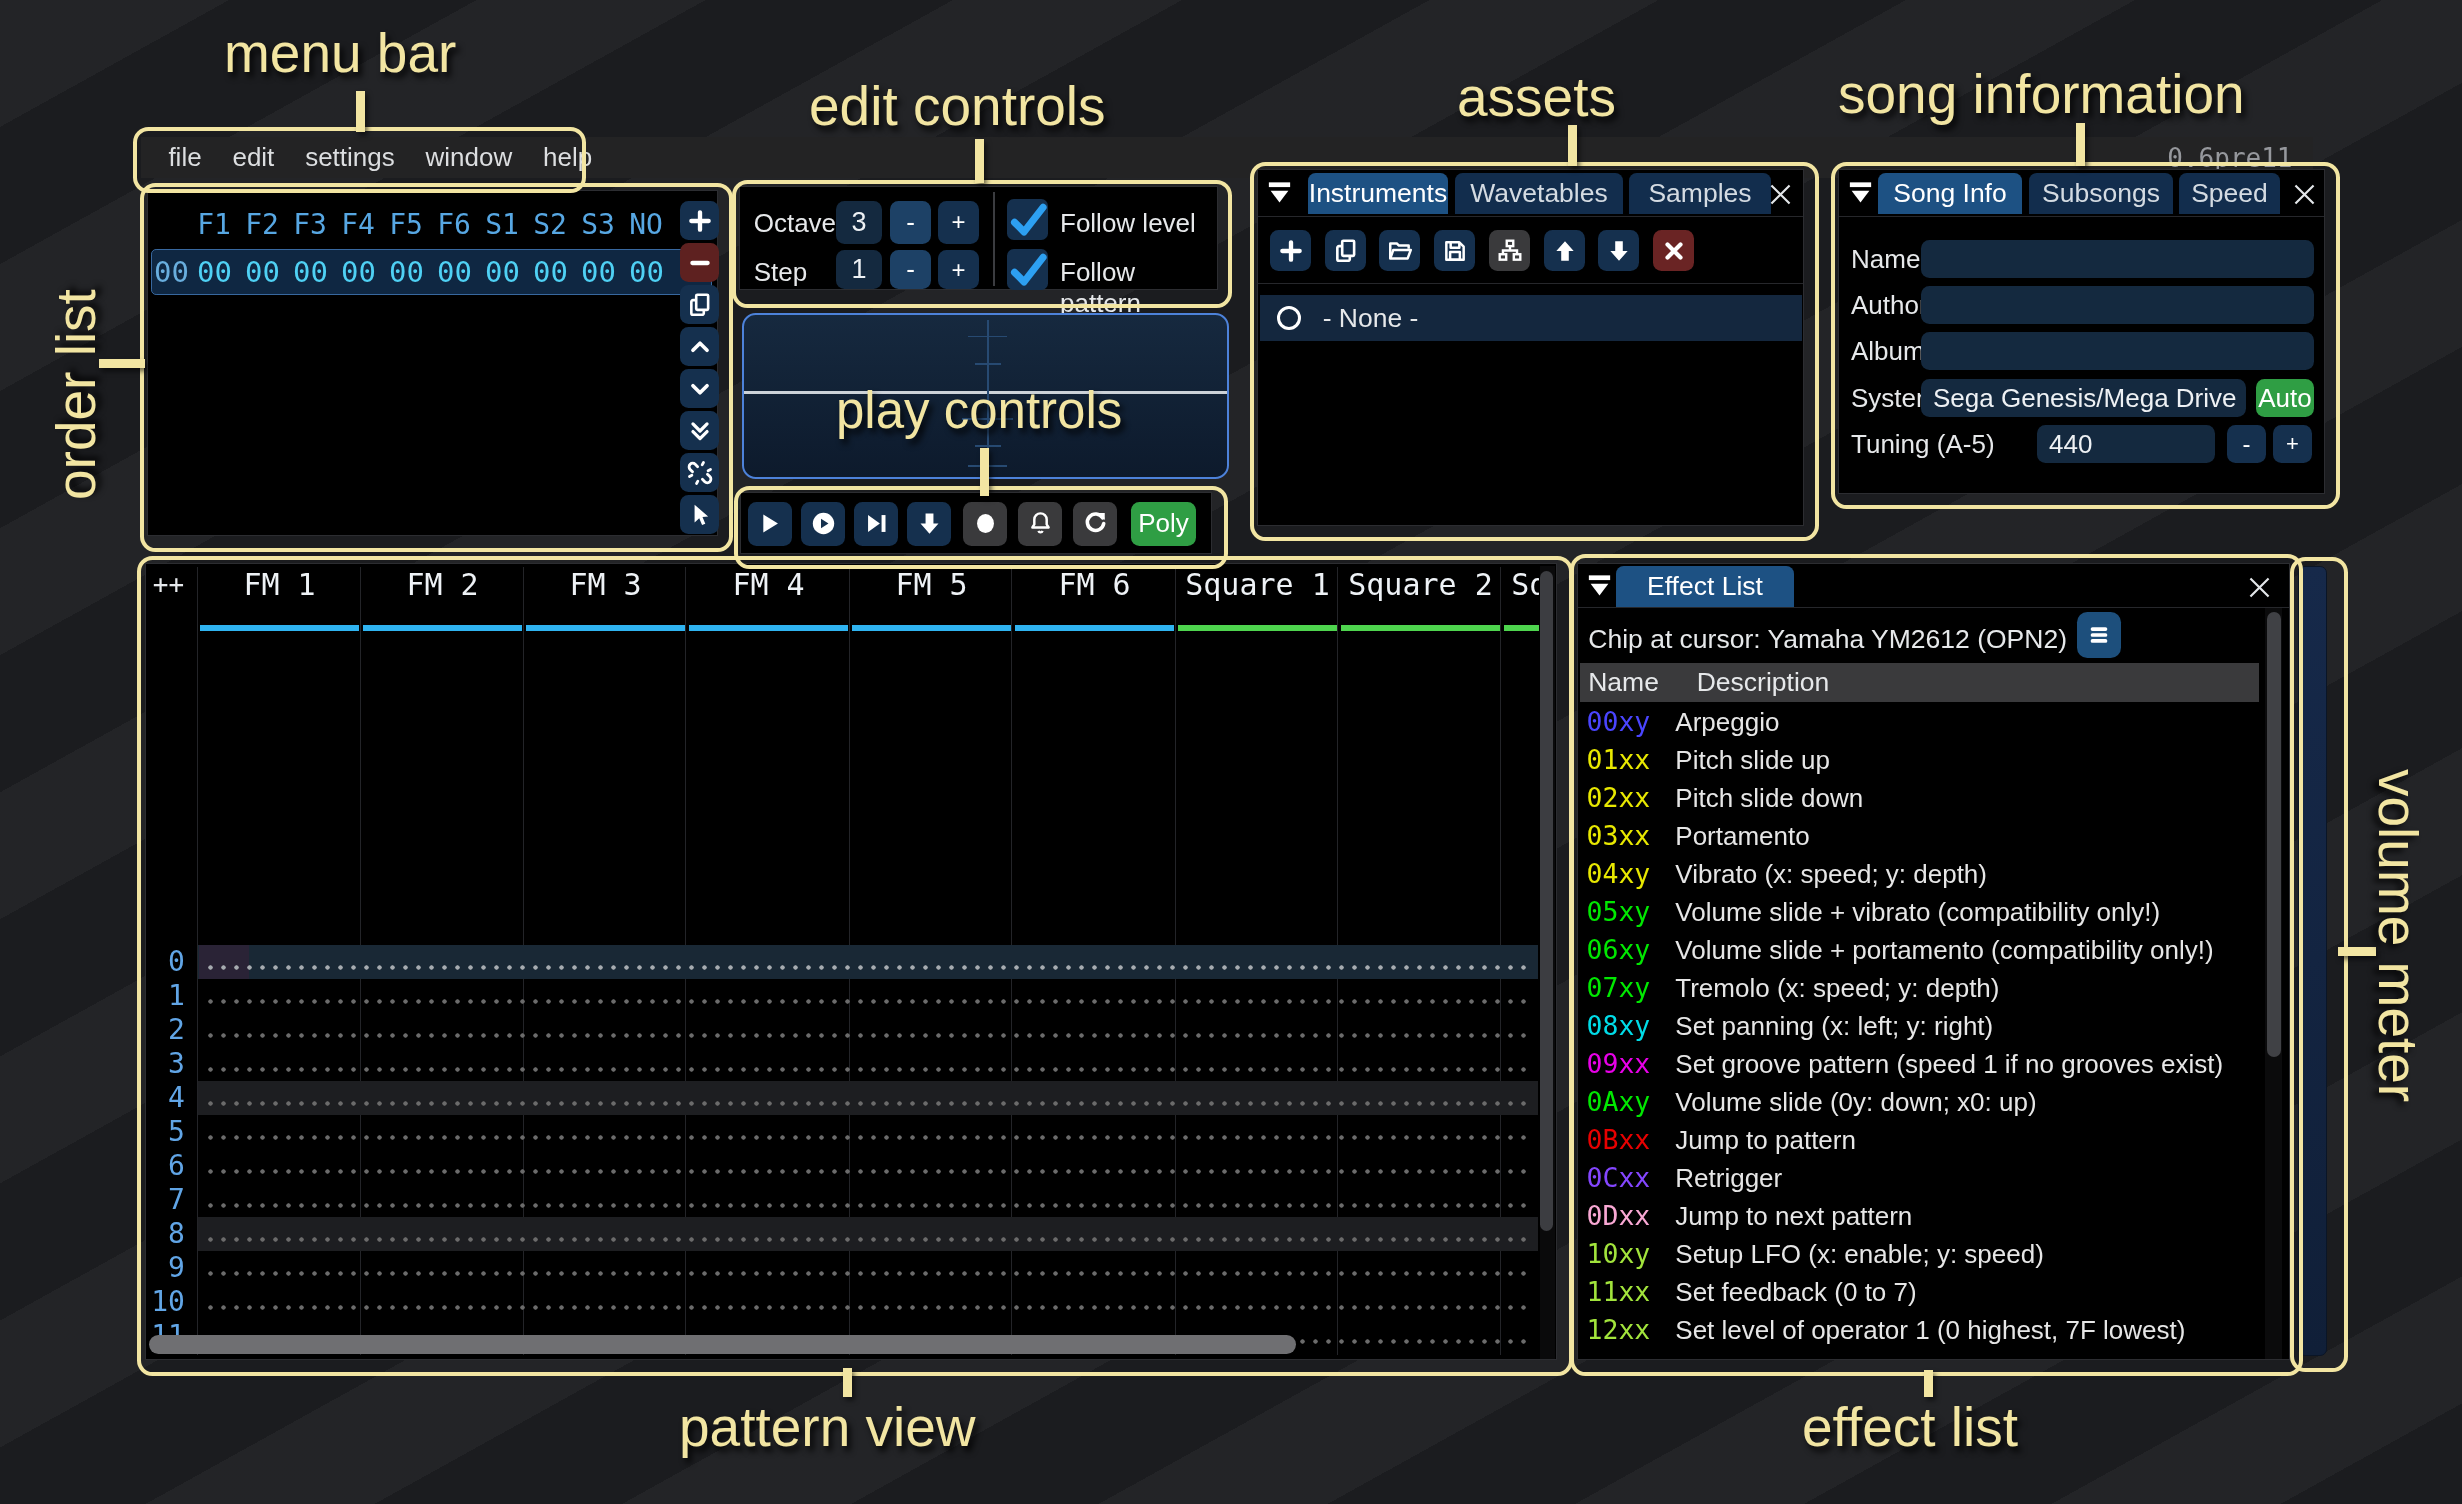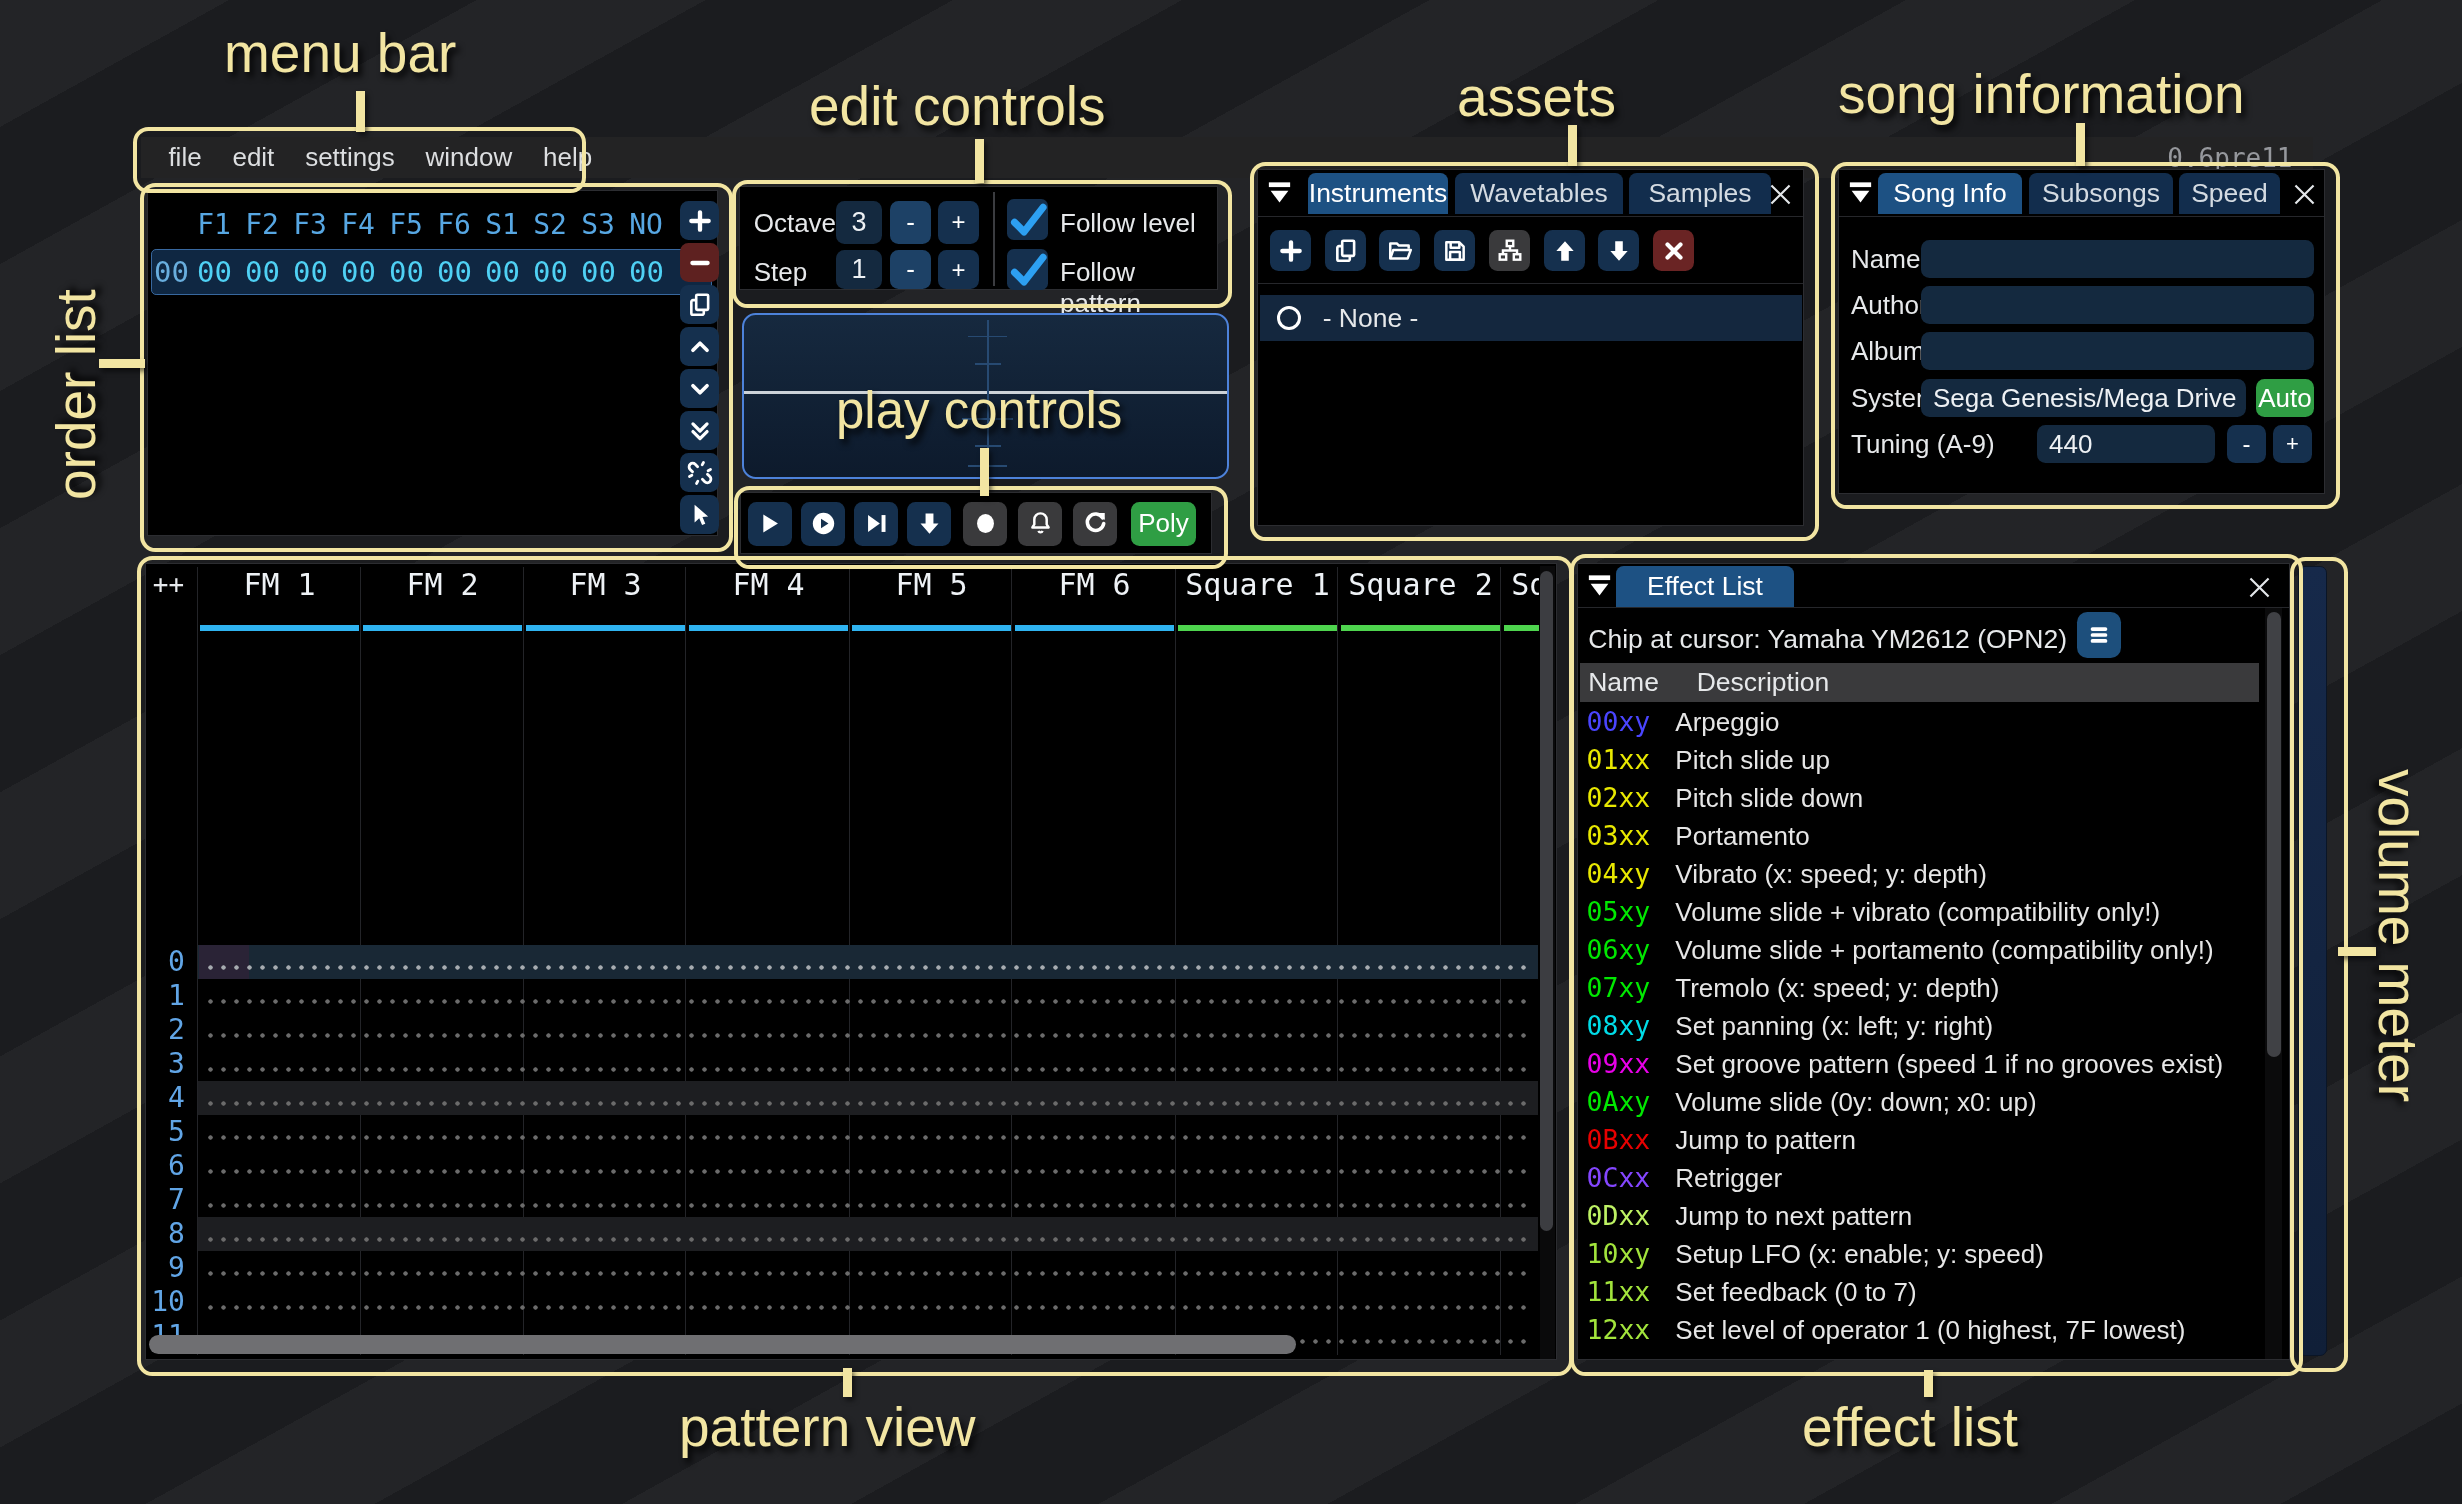--- a/index.html
+++ b/index.html
@@ -357,21 +357,21 @@
   <div class="abs" style="left:0;top:46px;width:100%;height:0.9px;background:#26272b;"></div>
   <span class="abs lbl" style="left:12px;top:70px;line-height:38px;">Name</span>
   <div class="ibox" style="left:82px;top:70px;width:393px;height:38px;"></div>
   <span class="abs lbl" style="left:12px;top:116px;line-height:38px;">Author</span>
   <div class="ibox" style="left:82px;top:116px;width:393px;height:38px;"></div>
   <span class="abs lbl" style="left:12px;top:162px;line-height:38px;">Album</span>
   <div class="ibox" style="left:82px;top:162px;width:393px;height:38px;"></div>
   <span class="abs lbl" style="left:12px;top:209px;line-height:38px;">System</span>
   <div class="ibox" style="left:82px;top:209px;width:325px;height:38px;line-height:38px;padding-left:12px;font-size:26px;white-space:nowrap;overflow:hidden;">Sega Genesis/Mega Drive</div>
   <div class="btn green" style="left:417px;top:209px;width:58px;height:38px;color:#fff;font-size:26px;">Auto</div>
-  <span class="abs lbl" style="left:12px;top:255px;line-height:38px;">Tuning (A-9)</span>
+  <span class="abs lbl" style="left:12px;top:255px;line-height:38px;">Tuning (A-5)</span>
   <div class="ibox" style="left:198px;top:255px;width:178px;height:38px;line-height:38px;padding-left:12px;font-size:26px;">440</div>
   <div class="btn" style="left:388px;top:255px;width:39px;height:38px;color:#fff;font-size:24px;">-</div>
   <div class="btn" style="left:434px;top:255px;width:39px;height:38px;color:#fff;font-size:22px;">+</div>
 </div>
 
 <div class="window" style="left:145px;top:563px;width:1412px;height:797px;overflow:hidden;">
   <span class="abs mono" style="left:6.8px;top:5.1px;color:#e6e9ec;font-size:26px;">++</span>
   <div class="abs" style="left:52px;top:0;width:1341px;height:78px;display:flex;overflow:hidden;">
 
   <div class="ch mono fm">
@@ -601,21 +601,21 @@
         <span class="fx-code" style="color: rgb(232, 0, 0);">0Bxx</span>
         <span class="fx-desc">Jump to pattern</span>
       </div>
 
       <div class="fx-row">
         <span class="fx-code" style="color: rgb(132, 70, 255);">0Cxx</span>
         <span class="fx-desc">Retrigger</span>
       </div>
 
       <div class="fx-row">
-        <span class="fx-code" style="color: #bef264;">0Dxx</span>
+        <span class="fx-code" style="color: #f9a8d4;">0Dxx</span>
         <span class="fx-desc">Jump to next pattern</span>
       </div>
 
 
       <div class="fx-row">
         <span class="fx-code" style="color: rgb(162, 228, 60);">10xy</span>
         <span class="fx-desc">Setup LFO (x: enable; y: speed)</span>
       </div>
 
       <div class="fx-row">

